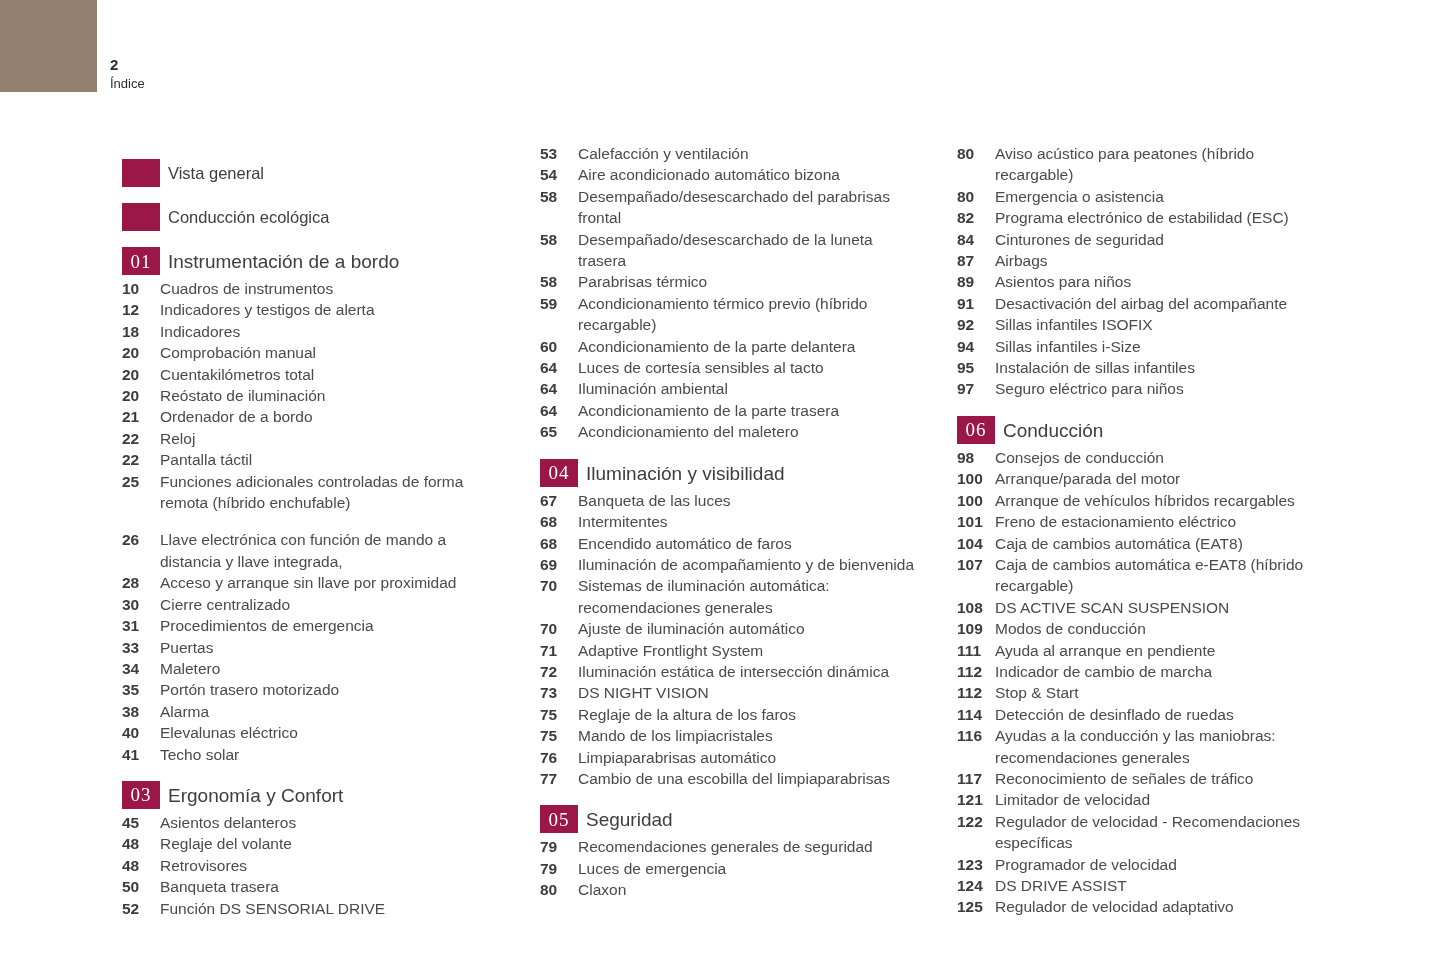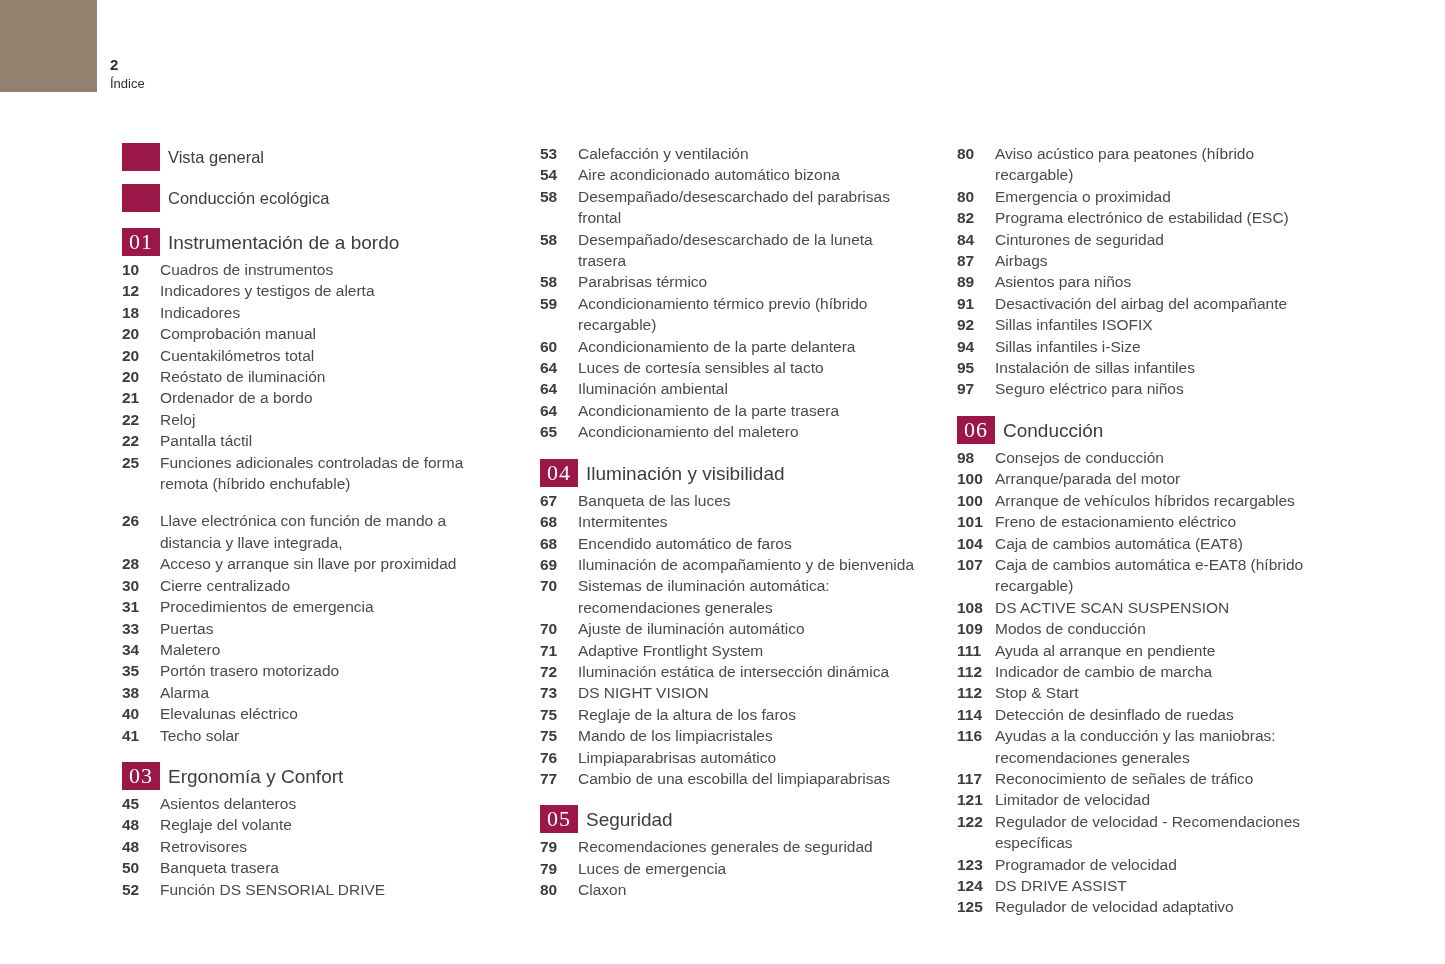--- a/index.html
+++ b/index.html
@@ -14,30 +14,30 @@
   .cover { position:absolute; left:0; top:0; width:97px; height:92px; background:var(--cover); }
   .pagehead { position:absolute; left:110px; top:56px; color:#2d2d2d; }
   .pagenum  { font-weight:700; font-size:15px; line-height:18px; }
   .pagetitle{ font-size:13px; line-height:20px; }
 
   .col { position:absolute; top:143px; }
   .col1 { left:122px; width:378px; }
   .col2 { left:540px; width:382px; }
   .col3 { left:957px; width:372px; }
 
-  .badge-row { display:flex; align-items:center; height:28px; margin-bottom:13px; }
+  .badge-row { display:flex; align-items:center; height:28px; margin-bottom:13px;margin-top:16px; }
   .badge { width:38px; height:28px; background:var(--accent); flex:none; }
   .chapter-label { margin-left:8px; font-size:16.5px; color:#3d3d3d; }
 
   .section { margin-top:16px; }
   .sec-head { display:flex; align-items:center; height:28px; margin-bottom:3px; }
   .sec-num {
     width:38px; height:28px; background:var(--accent); color:#fff; flex:none;
     font-family:"Liberation Serif","DejaVu Serif",serif;
-    font-size:22px; line-height:1; letter-spacing:1px;
+    font-size:19px; line-height:1; letter-spacing:1px;
     display:flex; align-items:center; justify-content:center;
   }
   .sec-title { margin-left:8px; font-size:19px; color:#3d3d3d; padding-top:2px; }
 
   .entry { display:flex; font-size:15.5px; line-height:21.4px; }
   .entry .num { width:38px; flex:none; font-weight:700; color:#3c3c3c; }
   .entry .label { flex:1; color:#4a4a4a; }
 </style>
 </head>
 <body>
@@ -362,21 +362,21 @@
 </div>
   <div class="col col3">
   <div class="entries">
   <div class="entry">
     <span class="num">80</span>
     <span class="label">Aviso acústico para peatones (híbrido recargable)</span>
   </div>
 
   <div class="entry">
     <span class="num">80</span>
-    <span class="label">Emergencia o proximidad</span>
+    <span class="label">Emergencia o asistencia</span>
   </div>
 
   <div class="entry">
     <span class="num">82</span>
     <span class="label">Programa electrónico de estabilidad (ESC)</span>
   </div>
 
   <div class="entry">
     <span class="num">84</span>
     <span class="label">Cinturones de seguridad</span>

